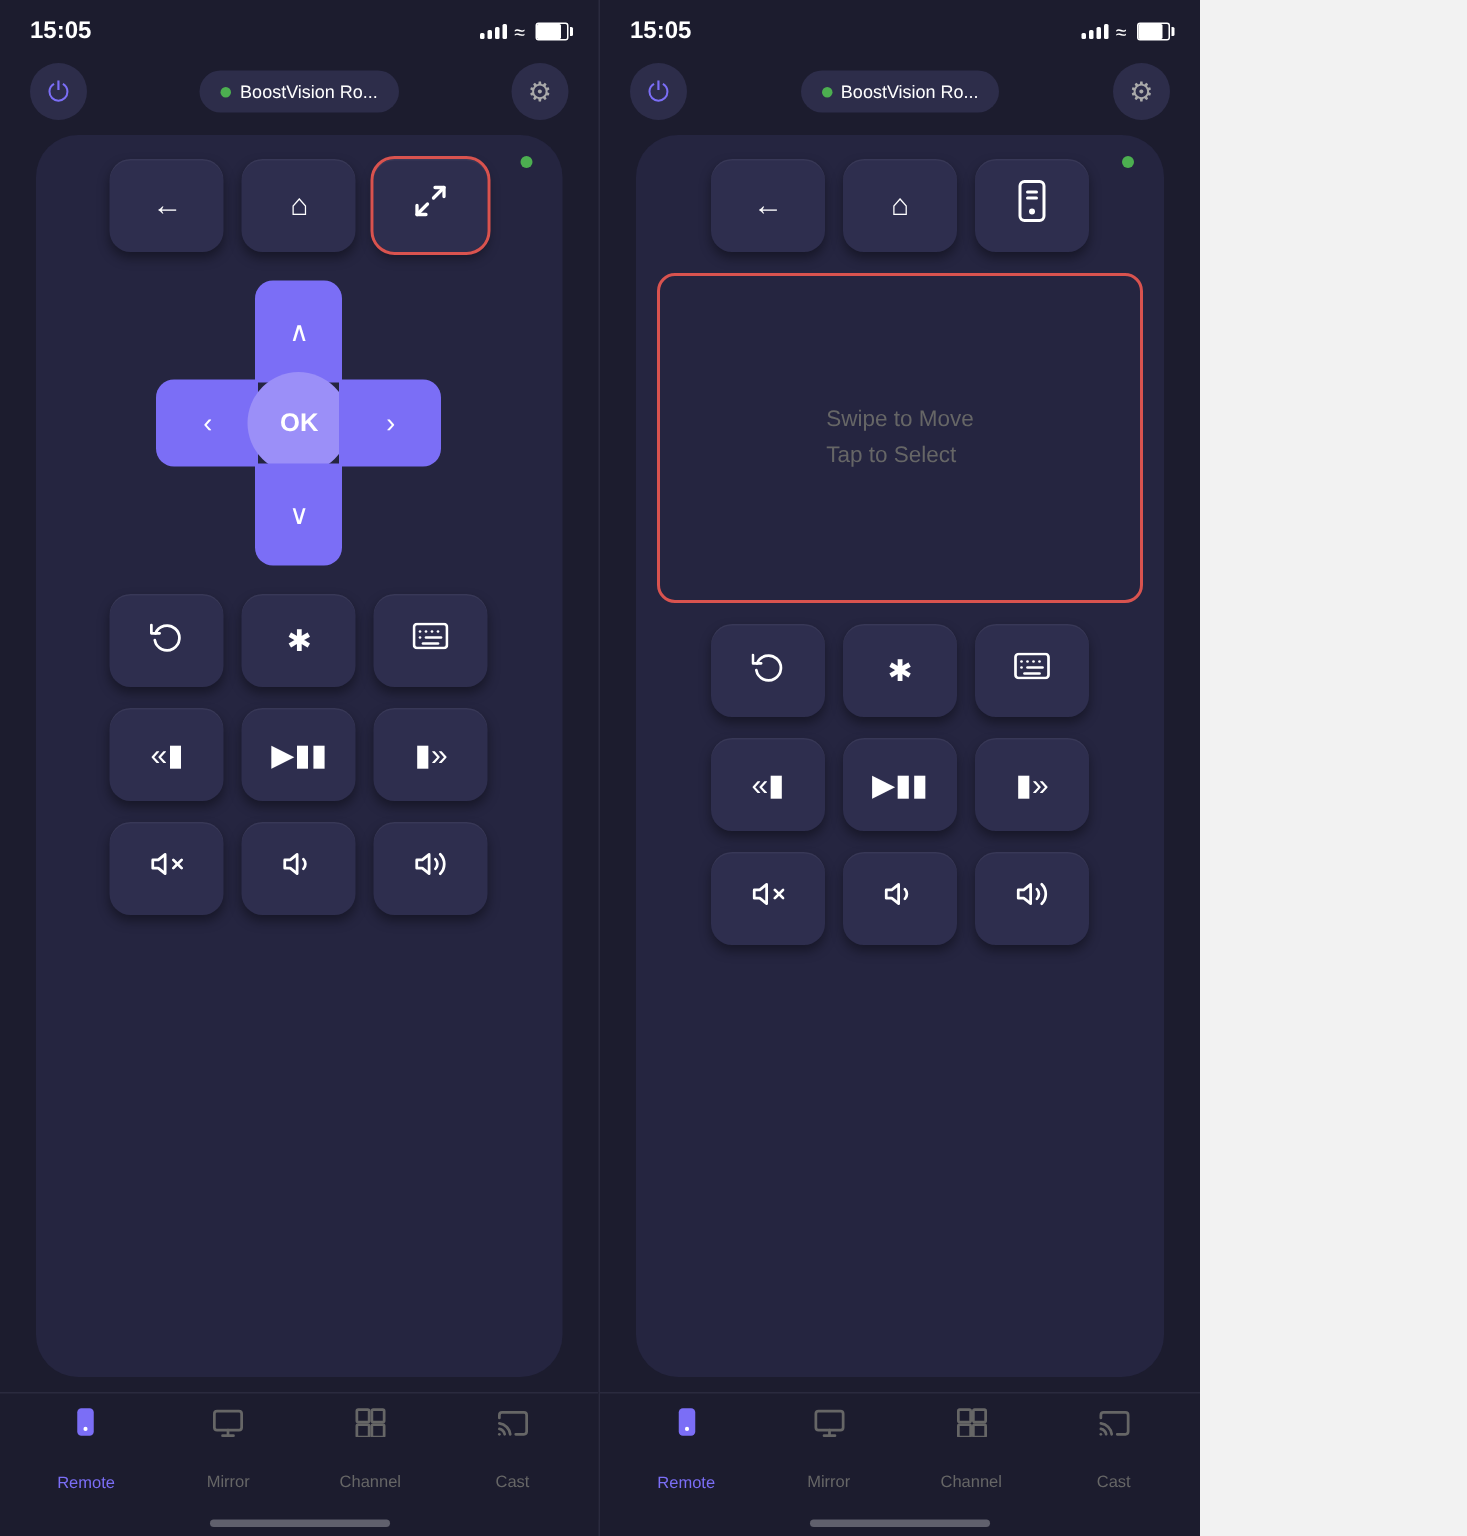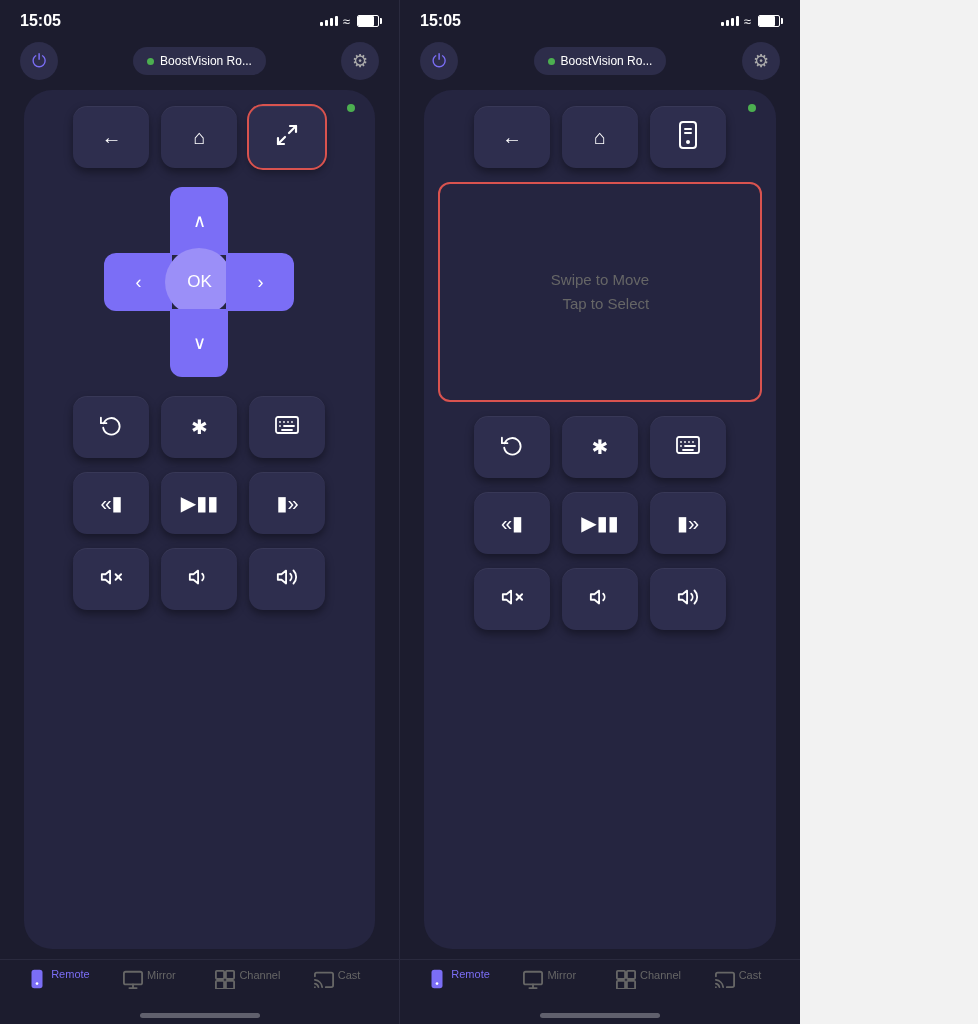--- a/index.html
+++ b/index.html
@@ -151,21 +151,21 @@
     }
     .dpad-right {
       right: 0; top: 50%; transform: translateY(-50%);
       width: 68px; height: 58px; border-radius: 0 12px 12px 0;
     }
     .dpad-ok {
       position: absolute; top: 50%; left: 50%; transform: translate(-50%, -50%);
       width: 68px; height: 68px; border-radius: 50%;
       background: #9b8ff8;
       display: flex; align-items: center; justify-content: center;
-      color: white; font-size: 17px; font-weight: 400; cursor: pointer;
+      color: white; font-size: 17px; font-weight: 700; cursor: pointer;
     }
     
     .touchpad-area {
       width: 100%; border: 2.5px solid #d9534f; border-radius: 12px;
       height: 220px; display: flex; align-items: center; justify-content: center;
       color: #666; font-size: 15px; text-align: center; line-height: 1.6;
     }
     
     .bottom-row {
       display: flex; gap: 12px; width: 100%; justify-content: center;
@@ -178,21 +178,21 @@
       color: white; font-size: 20px; cursor: pointer;
       box-shadow: 0 4px 8px rgba(0,0,0,0.4), inset 0 1px 0 rgba(255,255,255,0.05);
     }
     
     .tab-bar {
       width: 100%; display: flex; align-items: center; justify-content: space-around;
       padding: 8px 10px 18px 10px; border-top: 1px solid #2a2a3e;
       background: #1c1c2e;
     }
     .tab-item {
-      display: flex; flex-direction: row; align-items: flex-start; gap: 3px;
+      display: flex; flex-direction: column; align-items: center; gap: 18px;
       cursor: pointer; color: #666; font-size: 11px; min-width: 60px;
     }
     .tab-item.active { color: #7b6ef6; }
     .tab-icon { font-size: 20px; }
     .home-indicator {
       width: 120px; height: 5px; background: white; border-radius: 3px;
       margin: 0 auto 6px auto; opacity: 0.3;
     }
   </style>
 </head>
@@ -428,21 +428,21 @@
               <rect x="3" y="1" width="16" height="26" rx="3" fill="none" stroke="white" stroke-width="2"></rect>
               <circle cx="11" cy="21" r="2" fill="white"></circle>
               <rect x="7" y="7" width="8" height="2" rx="1" fill="white"></rect>
               <rect x="7" y="11" width="8" height="2" rx="1" fill="white"></rect>
             </svg>
           </span>
         </div>
       </div>
 
       <div class="touchpad-area">
-        <span style="white-space:pre-line;text-align:right;">Swipe to Move
+        <span style="white-space:pre-line;text-align:left;">Swipe to Move
 Tap to Select</span>
       </div>
 
       <div class="bottom-row">
         <div class="bottom-btn">
           <span>
             <svg width="22" height="22" viewBox="0 0 24 24" fill="none" stroke="white" stroke-width="2" stroke-linecap="round" stroke-linejoin="round">
               <polyline points="1 4 1 10 7 10"></polyline>
               <path d="M3.51 15a9 9 0 1 0 .49-4.87"></path>
             </svg>

